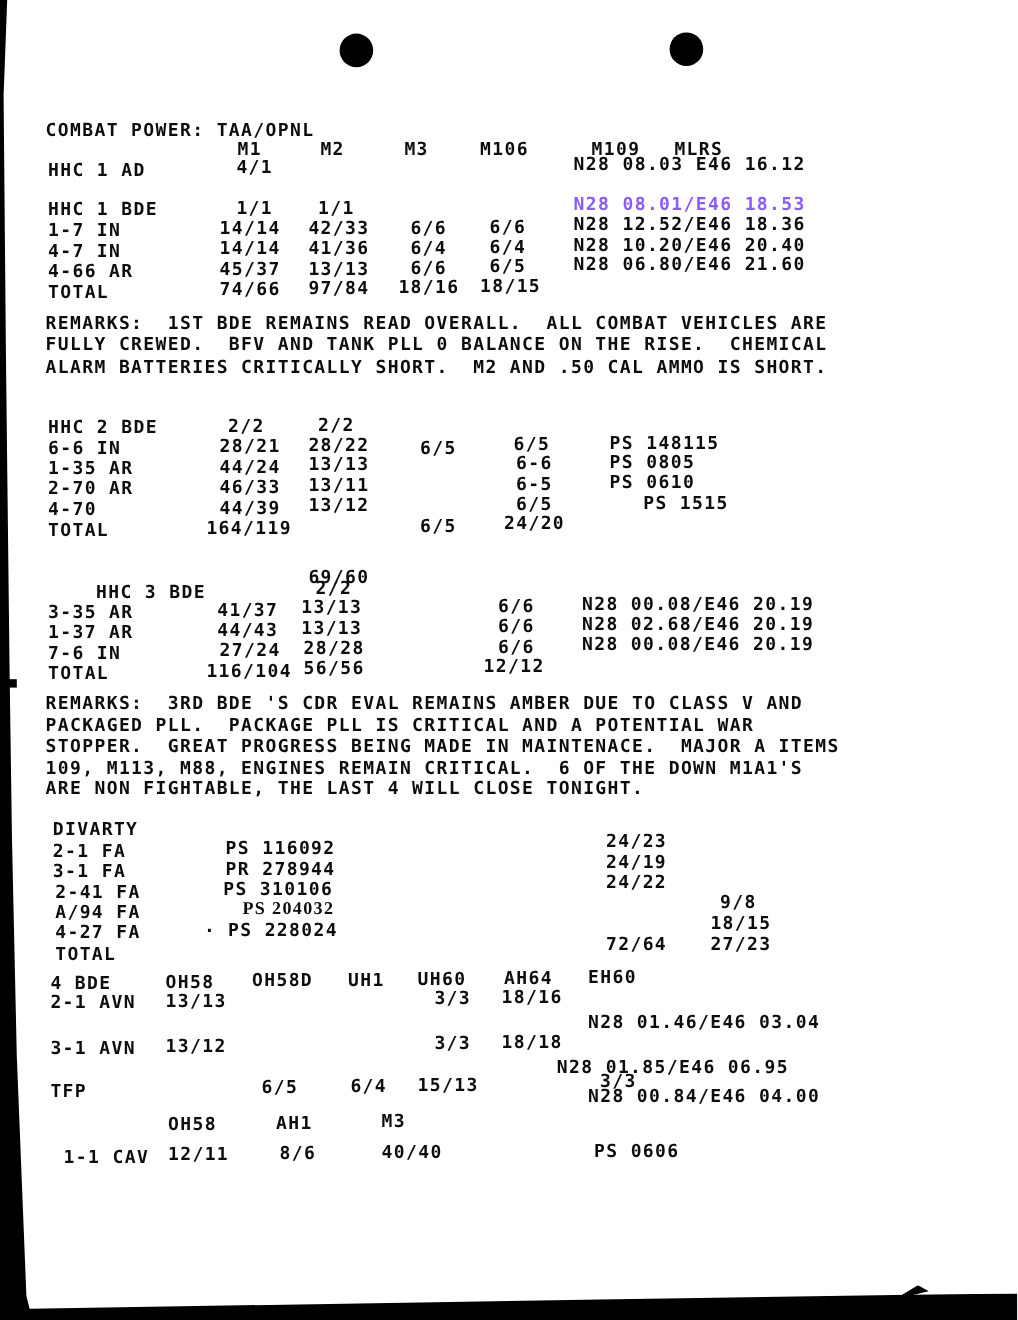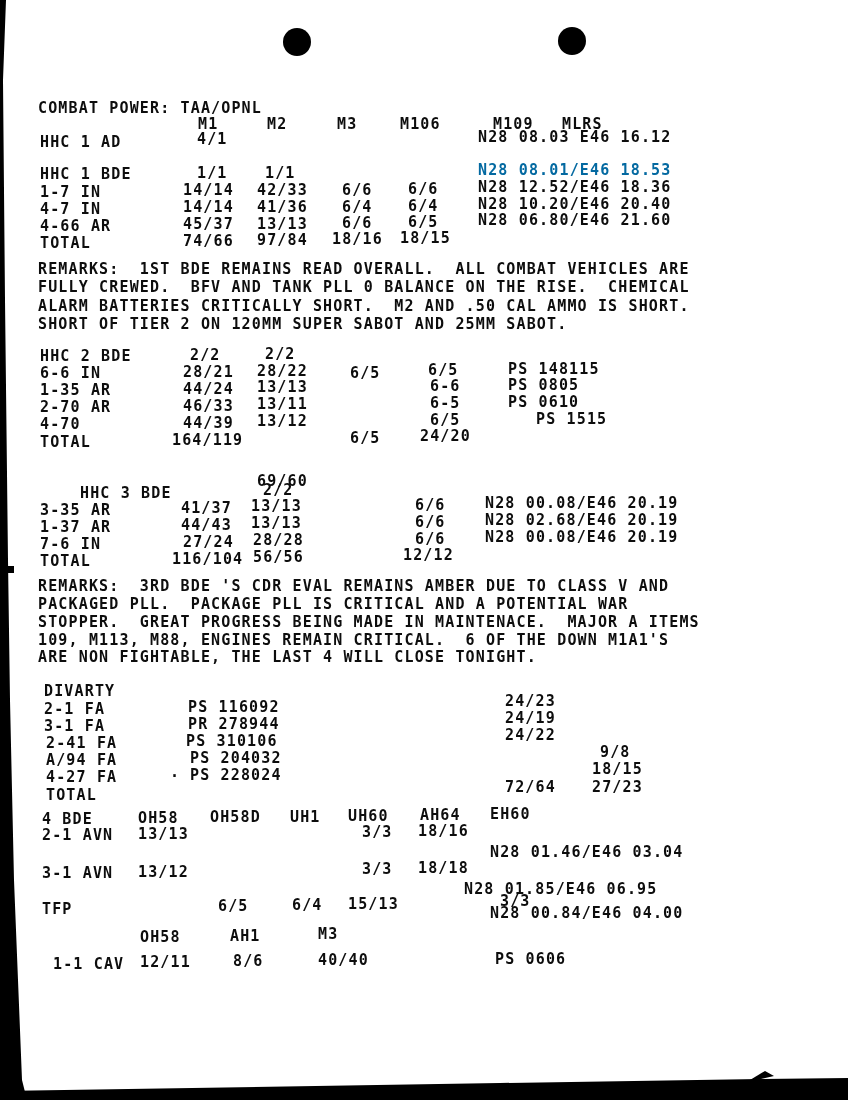--- a/index.html
+++ b/index.html
@@ -62,21 +62,21 @@
       </div>
       <div class="section">
         <span class="seg" style="left: 40px; top: 135px; color: rgb(13, 13, 13);">HHC 1 AD</span>
         <span class="seg" style="left: 197px; top: 132px; color: rgb(13, 13, 13);">4/1</span>
         <span class="seg" style="left: 478px; top: 130px; color: rgb(13, 13, 13);">N28 08.03 E46 16.12</span>
       </div>
       <div class="section">
         <span class="seg" style="left: 40px; top: 167px; color: rgb(13, 13, 13);">HHC 1 BDE</span>
         <span class="seg" style="left: 197px; top: 166px; color: rgb(13, 13, 13);">1/1</span>
         <span class="seg" style="left: 265px; top: 166px; color: rgb(13, 13, 13);">1/1</span>
-        <span class="seg" style="left: 478px; top: 163px; color: #0369a1;">N28 08.01/E46 18.53</span>
+        <span class="seg" style="left: 478px; top: 163px; color: #8b5cf6;">N28 08.01/E46 18.53</span>
         <span class="seg" style="left: 40px; top: 185px; color: rgb(13, 13, 13);">1-7 IN</span>
         <span class="seg" style="left: 183px; top: 183px; color: rgb(13, 13, 13);">14/14</span>
         <span class="seg" style="left: 257px; top: 183px; color: rgb(13, 13, 13);">42/33</span>
         <span class="seg" style="left: 342px; top: 183px; color: rgb(13, 13, 13);">6/6</span>
         <span class="seg" style="left: 408px; top: 182px; color: rgb(13, 13, 13);">6/6</span>
         <span class="seg" style="left: 478px; top: 180px; color: rgb(13, 13, 13);">N28 12.52/E46 18.36</span>
         <span class="seg" style="left: 40px; top: 202px; color: rgb(13, 13, 13);">4-7 IN</span>
         <span class="seg" style="left: 183px; top: 200px; color: rgb(13, 13, 13);">14/14</span>
         <span class="seg" style="left: 257px; top: 200px; color: rgb(13, 13, 13);">41/36</span>
         <span class="seg" style="left: 342px; top: 200px; color: rgb(13, 13, 13);">6/4</span>
@@ -91,21 +91,20 @@
         <span class="seg" style="left: 40px; top: 236px; color: rgb(13, 13, 13);">TOTAL</span>
         <span class="seg" style="left: 183px; top: 234px; color: rgb(13, 13, 13);">74/66</span>
         <span class="seg" style="left: 257px; top: 233px; color: rgb(13, 13, 13);">97/84</span>
         <span class="seg" style="left: 332px; top: 232px; color: rgb(13, 13, 13);">18/16</span>
         <span class="seg" style="left: 400px; top: 231px; color: rgb(13, 13, 13);">18/15</span>
       </div>
       <div class="section">
         <span class="seg" style="left: 38px; top: 262px; color: rgb(13, 13, 13);">REMARKS:  1ST BDE REMAINS READ OVERALL.  ALL COMBAT VEHICLES ARE</span>
         <span class="seg" style="left: 38px; top: 280px; color: rgb(13, 13, 13);">FULLY CREWED.  BFV AND TANK PLL 0 BALANCE ON THE RISE.  CHEMICAL</span>
         <span class="seg" style="left: 38px; top: 299px; color: rgb(13, 13, 13);">ALARM BATTERIES CRITICALLY SHORT.  M2 AND .50 CAL AMMO IS SHORT.</span>
-        <span class="seg" style="left: 38px; top: 317px; color: rgb(13, 13, 13);">SHORT OF TIER 2 ON 120MM SUPER SABOT AND 25MM SABOT.</span>
       </div>
       <div class="section">
         <span class="seg" style="left: 40px; top: 349px; color: rgb(13, 13, 13);">HHC 2 BDE</span>
         <span class="seg" style="left: 190px; top: 348px; color: rgb(13, 13, 13);">2/2</span>
         <span class="seg" style="left: 265px; top: 347px; color: rgb(13, 13, 13);">2/2</span>
         <span class="seg" style="left: 40px; top: 366px; color: rgb(13, 13, 13);">6-6 IN</span>
         <span class="seg" style="left: 183px; top: 365px; color: rgb(13, 13, 13);">28/21</span>
         <span class="seg" style="left: 257px; top: 364px; color: rgb(13, 13, 13);">28/22</span>
         <span class="seg" style="left: 350px; top: 366px; color: rgb(13, 13, 13);">6/5</span>
         <span class="seg" style="left: 428px; top: 363px; color: rgb(13, 13, 13);">6/5</span>
@@ -166,21 +165,21 @@
         <span class="seg" style="left: 44px; top: 702px; color: rgb(13, 13, 13);">2-1 FA</span>
         <span class="seg" style="left: 188px; top: 700px; color: rgb(13, 13, 13);">PS 116092</span>
         <span class="seg" style="left: 505px; top: 694px; color: rgb(13, 13, 13);">24/23</span>
         <span class="seg" style="left: 44px; top: 719px; color: rgb(13, 13, 13);">3-1 FA</span>
         <span class="seg" style="left: 188px; top: 717px; color: rgb(13, 13, 13);">PR 278944</span>
         <span class="seg" style="left: 505px; top: 711px; color: rgb(13, 13, 13);">24/19</span>
         <span class="seg" style="left: 46px; top: 736px; color: rgb(13, 13, 13);">2-41 FA</span>
         <span class="seg" style="left: 186px; top: 734px; color: rgb(13, 13, 13);">PS 310106</span>
         <span class="seg" style="left: 505px; top: 728px; color: rgb(13, 13, 13);">24/22</span>
         <span class="seg" style="left: 46px; top: 753px; color: rgb(13, 13, 13);">A/94 FA</span>
-        <span class="seg" style="left: 190px; top: 751px; color: rgb(13, 13, 13);">PS 204032</span>
+        <span class="seg" style="left: 202px; top: 751px; color: rgb(13, 13, 13); font-family: Liberation Serif, serif;">PS 204032</span>
         <span class="seg" style="left: 600px; top: 745px; color: rgb(13, 13, 13);">9/8</span>
         <span class="seg" style="left: 46px; top: 770px; color: rgb(13, 13, 13); text-align: center;">4-27 FA</span>
         <span class="seg" style="left: 170px; top: 765px; color: rgb(13, 13, 13);">.</span>
         <span class="seg" style="left: 190px; top: 768px; color: rgb(13, 13, 13);">PS 228024</span>
         <span class="seg" style="left: 592px; top: 762px; color: rgb(13, 13, 13);">18/15</span>
         <span class="seg" style="left: 46px; top: 788px; color: rgb(13, 13, 13);">TOTAL</span>
         <span class="seg" style="left: 505px; top: 780px; color: rgb(13, 13, 13);">72/64</span>
         <span class="seg" style="left: 592px; top: 780px; color: rgb(13, 13, 13);">27/23</span>
       </div>
       <div class="section">

